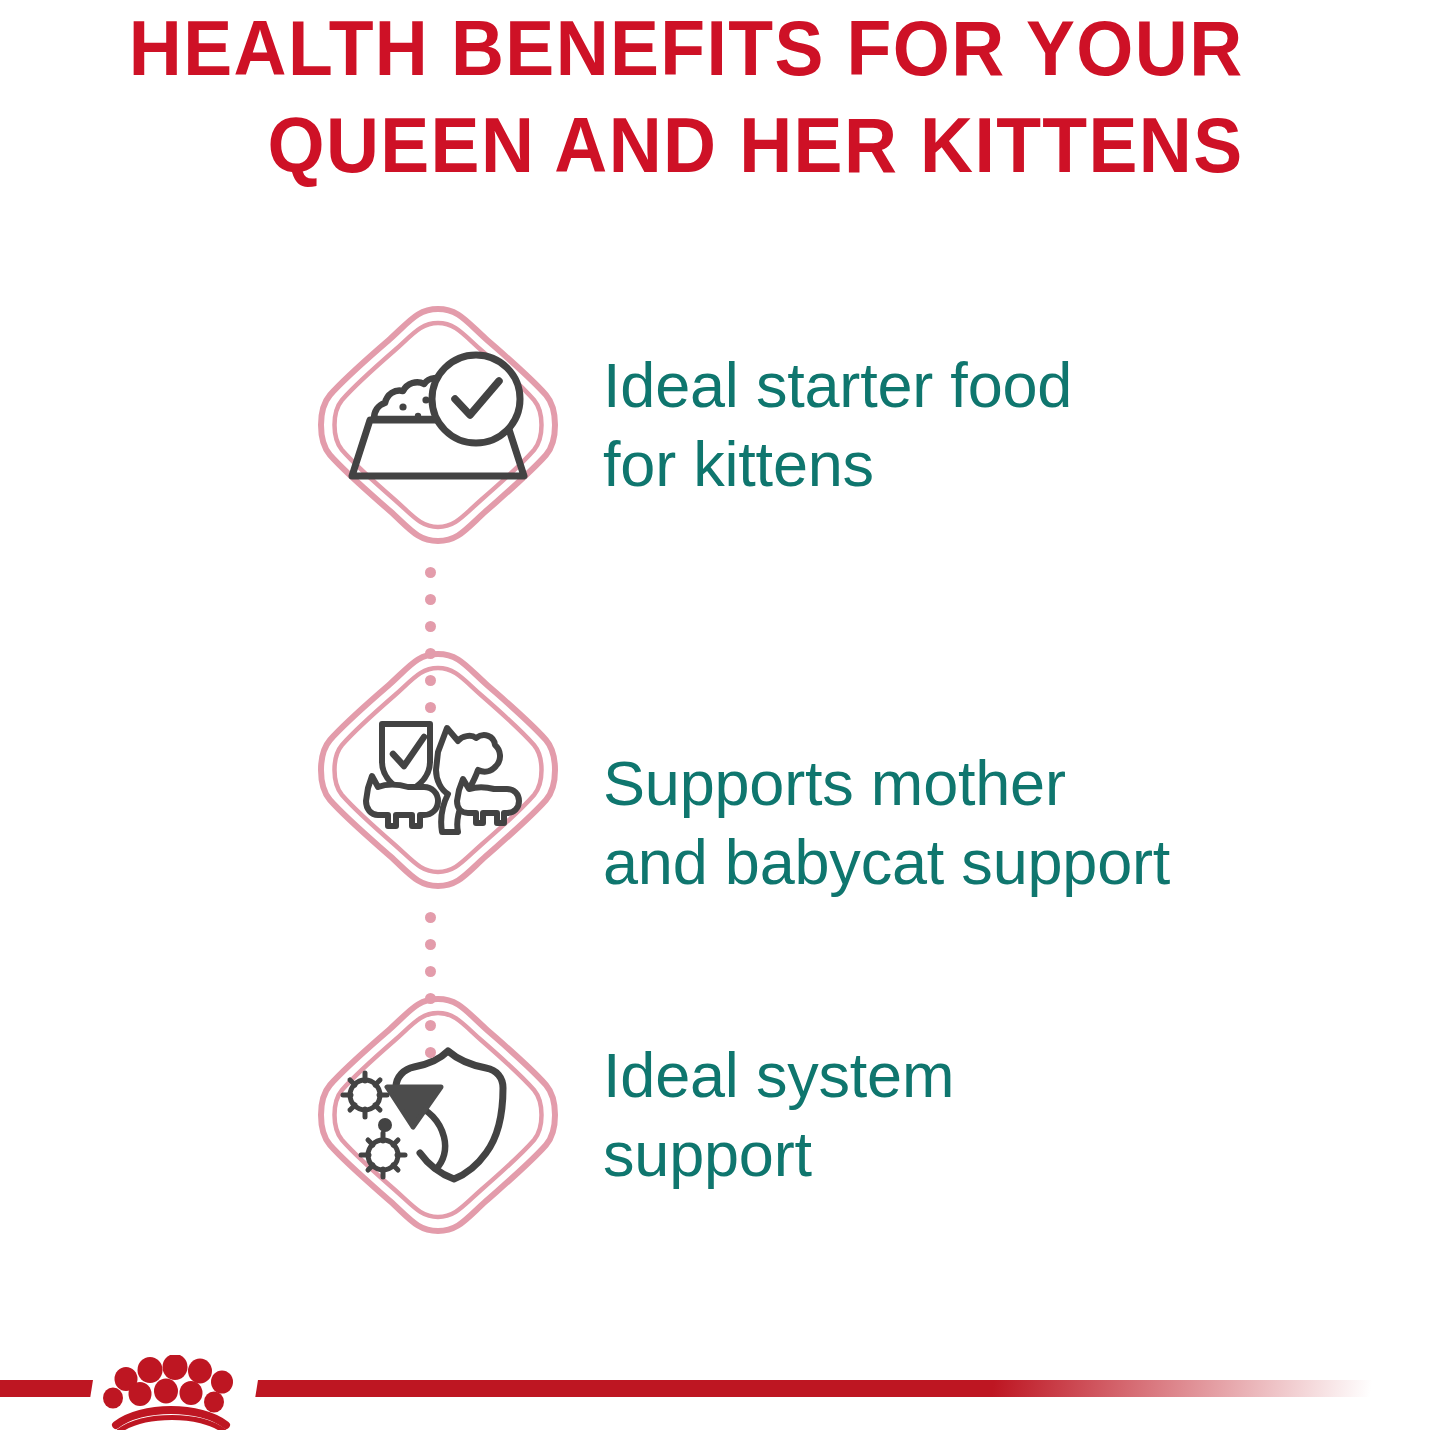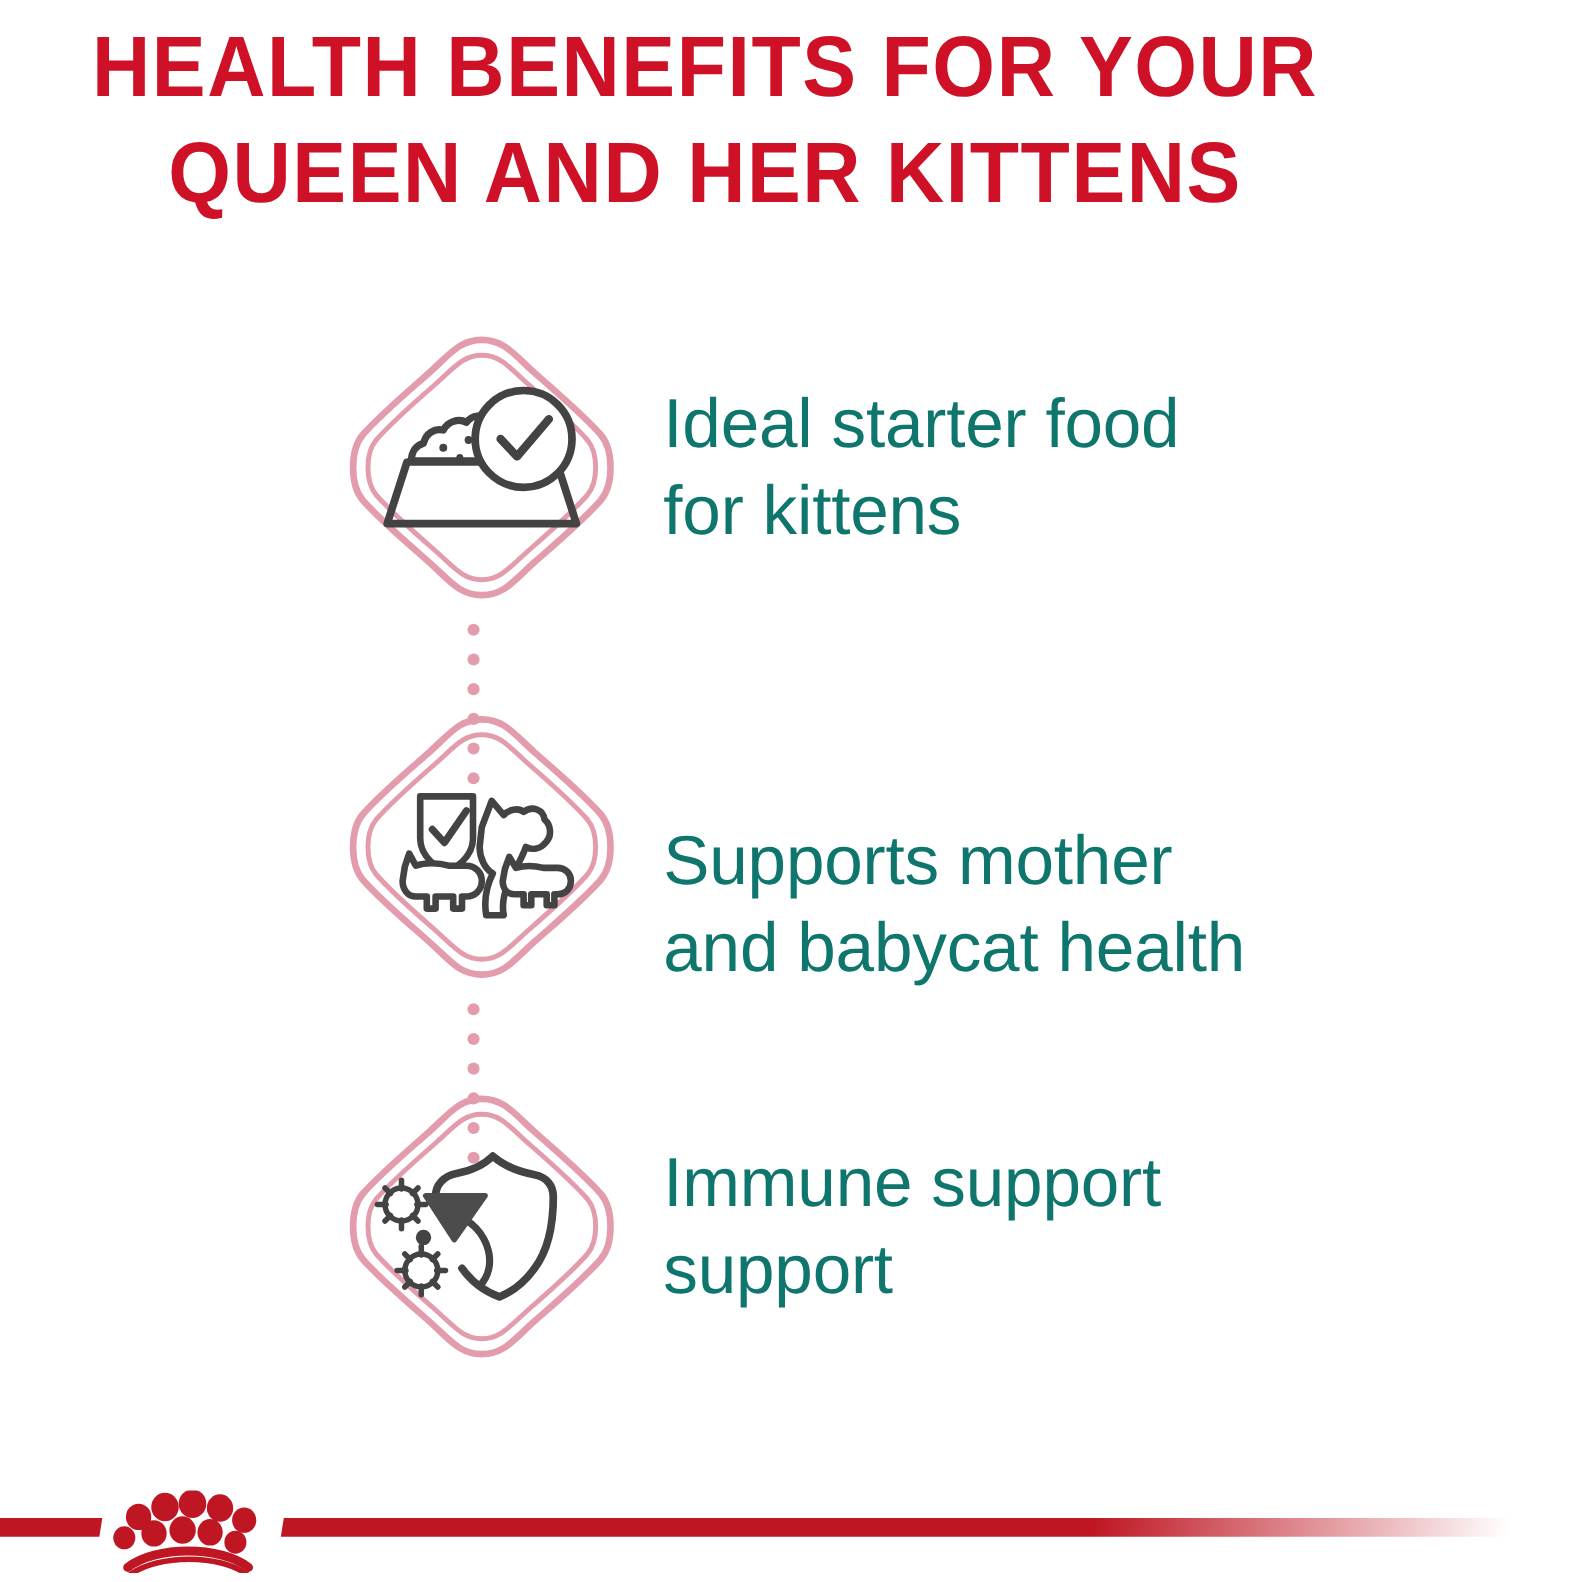--- a/index.html
+++ b/index.html
@@ -12,24 +12,24 @@
     height: 1438px;
     position: relative;
     overflow: hidden;
     font-family: "Liberation Sans", sans-serif;
     -webkit-font-smoothing: antialiased;
   }
 
   
   .title-block {
     position: absolute;
-    top: 12px;
+    top: 0px;
     left: 0;
     width: 1282px;
-    text-align: center;
+    text-align: right;
   }
   .title-line {
     color: #CE1126;
     font-family: "Liberation Sans Narrow", "Liberation Sans", sans-serif;
     font-weight: bold;
     font-size: 78px;
     line-height: 97px;
     letter-spacing: 1.5px;
     white-space: nowrap;
     transform: scaleX(0.94);
@@ -253,21 +253,21 @@
                  C206 149 211 154 211 161
                  C211 168 206 173 199 173
                  L196 173 L196 183 L189 183 L189 173
                  L175 173 L175 183 L168 183 L168 173
                  L160 173
                  C153 173 149 168 149 161 Z" fill="#FFFFFF" stroke="#434343" stroke-width="6" stroke-linejoin="round"></path>
       </svg>
     </div>
     <div class="text-cell">
       <span class="ln">Supports mother</span>
-      <span class="ln">and babycat health</span>
+      <span class="ln">and babycat support</span>
     </div>
   </div>
 
   <div class="benefit-row r2">
     <div class="icon-cell">
       <svg width="260" height="260" viewBox="0 0 260 260" aria-hidden="true">
         <path d="M130 14
                  C150 14 158 26 178 44
                  C203 66 222 82 238 100
                  C250 114 250 146 238 160
@@ -326,21 +326,21 @@
           <line x1="53" y1="170" x2="61" y2="170"></line>
           <line x1="89" y1="170" x2="97" y2="170"></line>
           <line x1="60" y1="155" x2="65" y2="160"></line>
           <line x1="85" y1="180" x2="90" y2="185"></line>
           <line x1="90" y1="155" x2="85" y2="160"></line>
           <line x1="65" y1="180" x2="60" y2="185"></line>
         </g>
       </svg>
     </div>
     <div class="text-cell">
-      <span class="ln">Immune support</span>
+      <span class="ln">Ideal system</span>
       <span class="ln">support</span>
     </div>
   </div>
 </div>
 
 <div class="connector c0">
   <span class="dot"></span>
   <span class="dot"></span>
   <span class="dot"></span>
   <span class="dot"></span>

